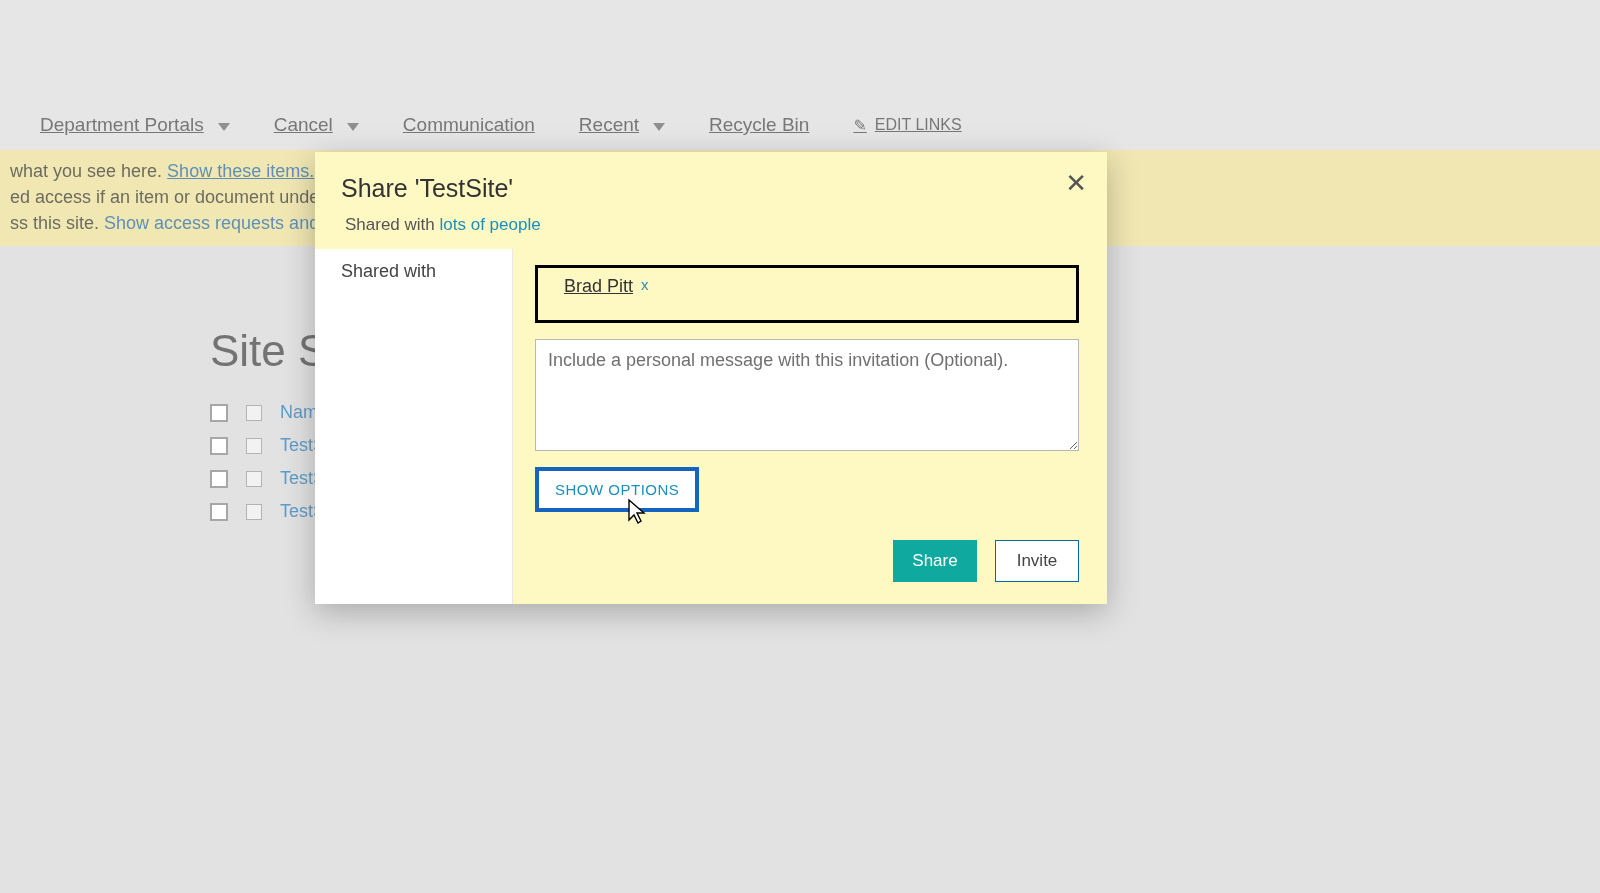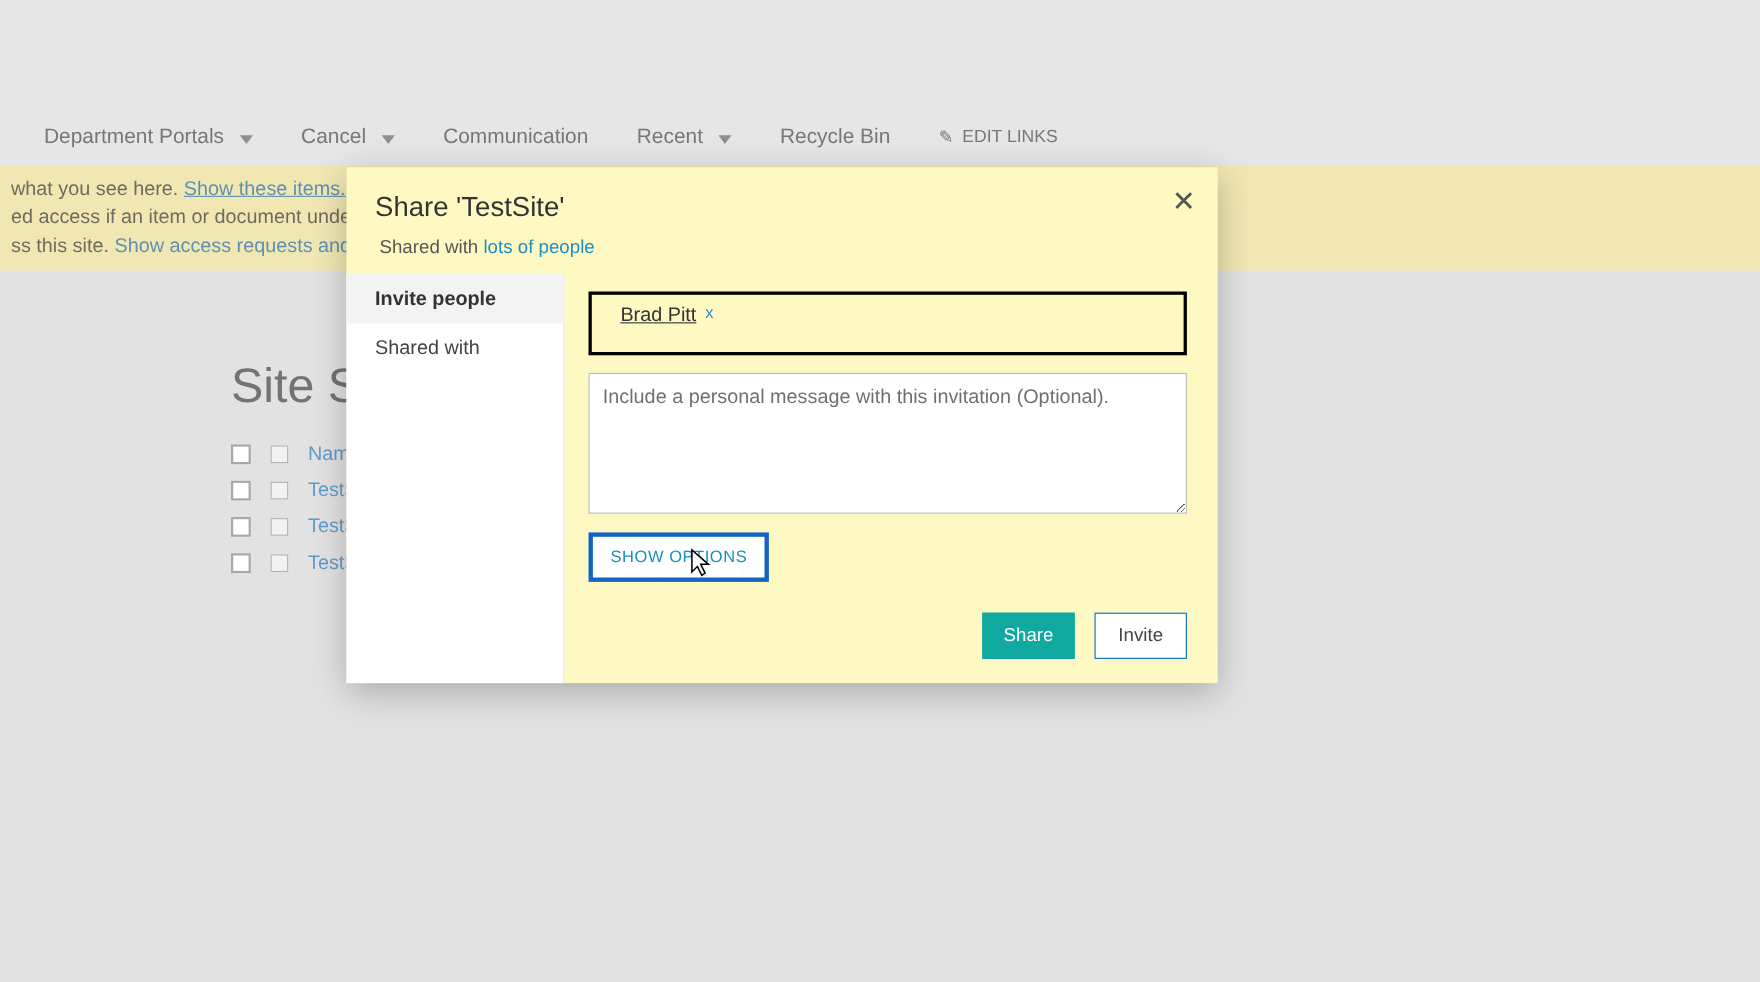--- a/index.html
+++ b/index.html
@@ -17,20 +17,21 @@
   }
   .nav {
     display: flex;
     align-items: center;
     gap: 44px;
     padding: 0 40px;
     height: 50px;
     background: #dedede;
     color: #4a4a4a;
     font-size: 19px;
+    text-decoration: underline;
   }
   .nav-item { display: flex; align-items: center; gap: 14px; }
   .caret {
     width: 0; height: 0;
     border-left: 6px solid transparent;
     border-right: 6px solid transparent;
     border-top: 8px solid #6a6a6a;
     margin-top: 3px;
   }
   .edit-links { display: flex; align-items: center; gap: 8px; font-size: 16px; }
@@ -159,21 +160,21 @@
   .chip-x {
     color: #2a8fbf;
     font-size: 15px;
     margin-left: 2px;
     cursor: pointer;
     text-decoration: none;
   }
   .msg-box {
     margin-top: 16px;
     width: 100%;
-    height: 128px;
+    height: 112px;
     border: 1px solid #b8b8b8;
     padding: 10px 12px;
     font-size: 18px;
     color: #666;
     font-family: inherit;
     resize: both;
   }
   .msg-box::placeholder { color: #707070; }
   
   .options-btn {
@@ -290,21 +291,20 @@
   <div class="modal">
     <div class="modal-header">
       <div class="modal-title">Share 'TestSite'</div>
       <div class="modal-close">✕</div>
     </div>
     <div class="shared-line">
       <span>Shared with </span><a href="#">lots of people</a>
     </div>
     <div class="modal-body">
       <div class="side-tabs">
-        <div class="side-tab active">Invite people</div>
         <div class="side-tab">Shared with</div>
       </div>
       <div class="form-area">
         <div class="people-box">
           <span class="person-chip">Brad Pitt</span>
           <span class="chip-x">x</span>
         </div>
         <textarea class="msg-box" placeholder="Include a personal message with this invitation (Optional)." style=""></textarea>
         <div>
           <span class="options-btn">SHOW OPTIONS</span>

